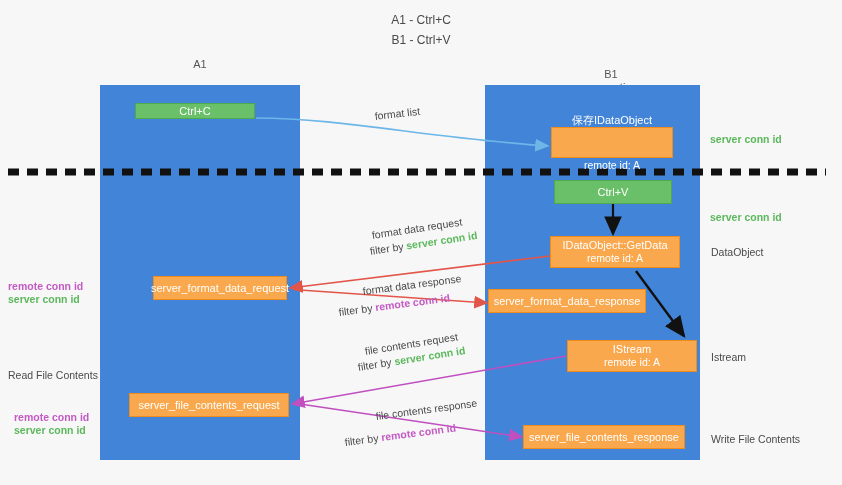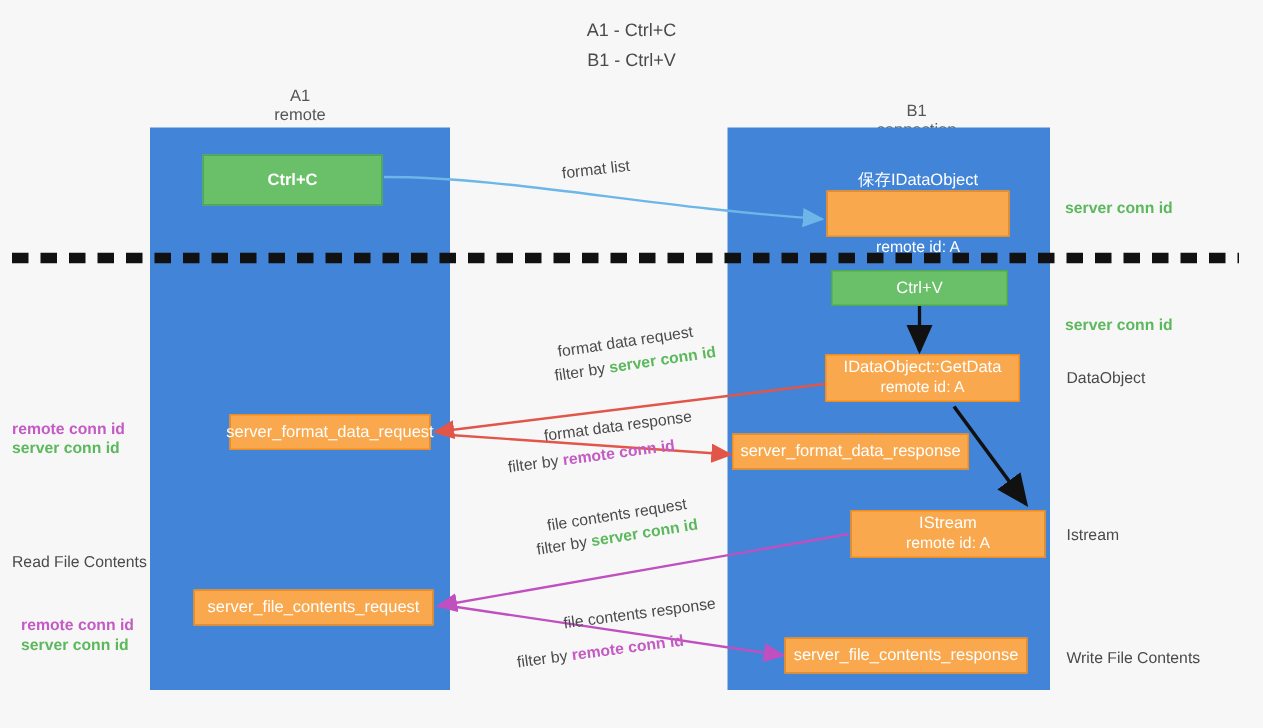--- a/index.html
+++ b/index.html
@@ -48,21 +48,20 @@
 
 <div id="stage">
 
   <div class="title">
     <div>A1 - Ctrl+C</div>
     <div>B1 - Ctrl+V</div>
   </div>
 
   <div class="lane-hdr" style="left:130px;top:58px;width:140px;">
     <span class="t">A1</span>
-    <span class="t">remote</span>
   </div>
   <div class="lane-hdr" style="left:536px;top:58px;width:150px;margin-top:10px;">
     <span class="t">B1</span>
     <span class="t">connection</span>
   </div>
 
   <div class="lane" style="left:100px;top:85px;width:200px;height:375px;"></div>
   <div class="lane" style="left:485px;top:85px;width:215px;height:375px;"></div>
 
   <svg class="layer" viewBox="0 0 842 485">
@@ -91,21 +90,21 @@
 
     <path d="M300,290 L487,303" fill="none" stroke="#e2564a" stroke-width="1.6" marker-end="url(#ah-red)"></path>
 
     <path d="M566,356 L292,404" fill="none" stroke="#c04fc0" stroke-width="1.6" marker-end="url(#ah-mag)"></path>
 
     <path d="M300,404 L522,437" fill="none" stroke="#c04fc0" stroke-width="1.6" marker-end="url(#ah-mag)"></path>
 
     <line x1="8" y1="172" x2="826" y2="172" stroke="#111111" stroke-width="7" stroke-dasharray="11 8" stroke-linecap="butt"></line>
   </svg>
 
-  <div class="node green" style="left:135px;top:103px;width:120px;height:34px;font-weight:bold;">
+  <div class="node green" style="left:135px;top:103px;width:120px;height:16px;">
     <span>Ctrl+C</span>
   </div>
 
   <div class="node orange" style="left:551px;top:127px;width:122px;height:31px;gap:32px;">
     <span>保存IDataObject</span>
     <span class="l2">remote id: A</span>
   </div>
 
   <div class="node green" style="left:554px;top:180px;width:118px;height:24px;">
     <span>Ctrl+V</span>

